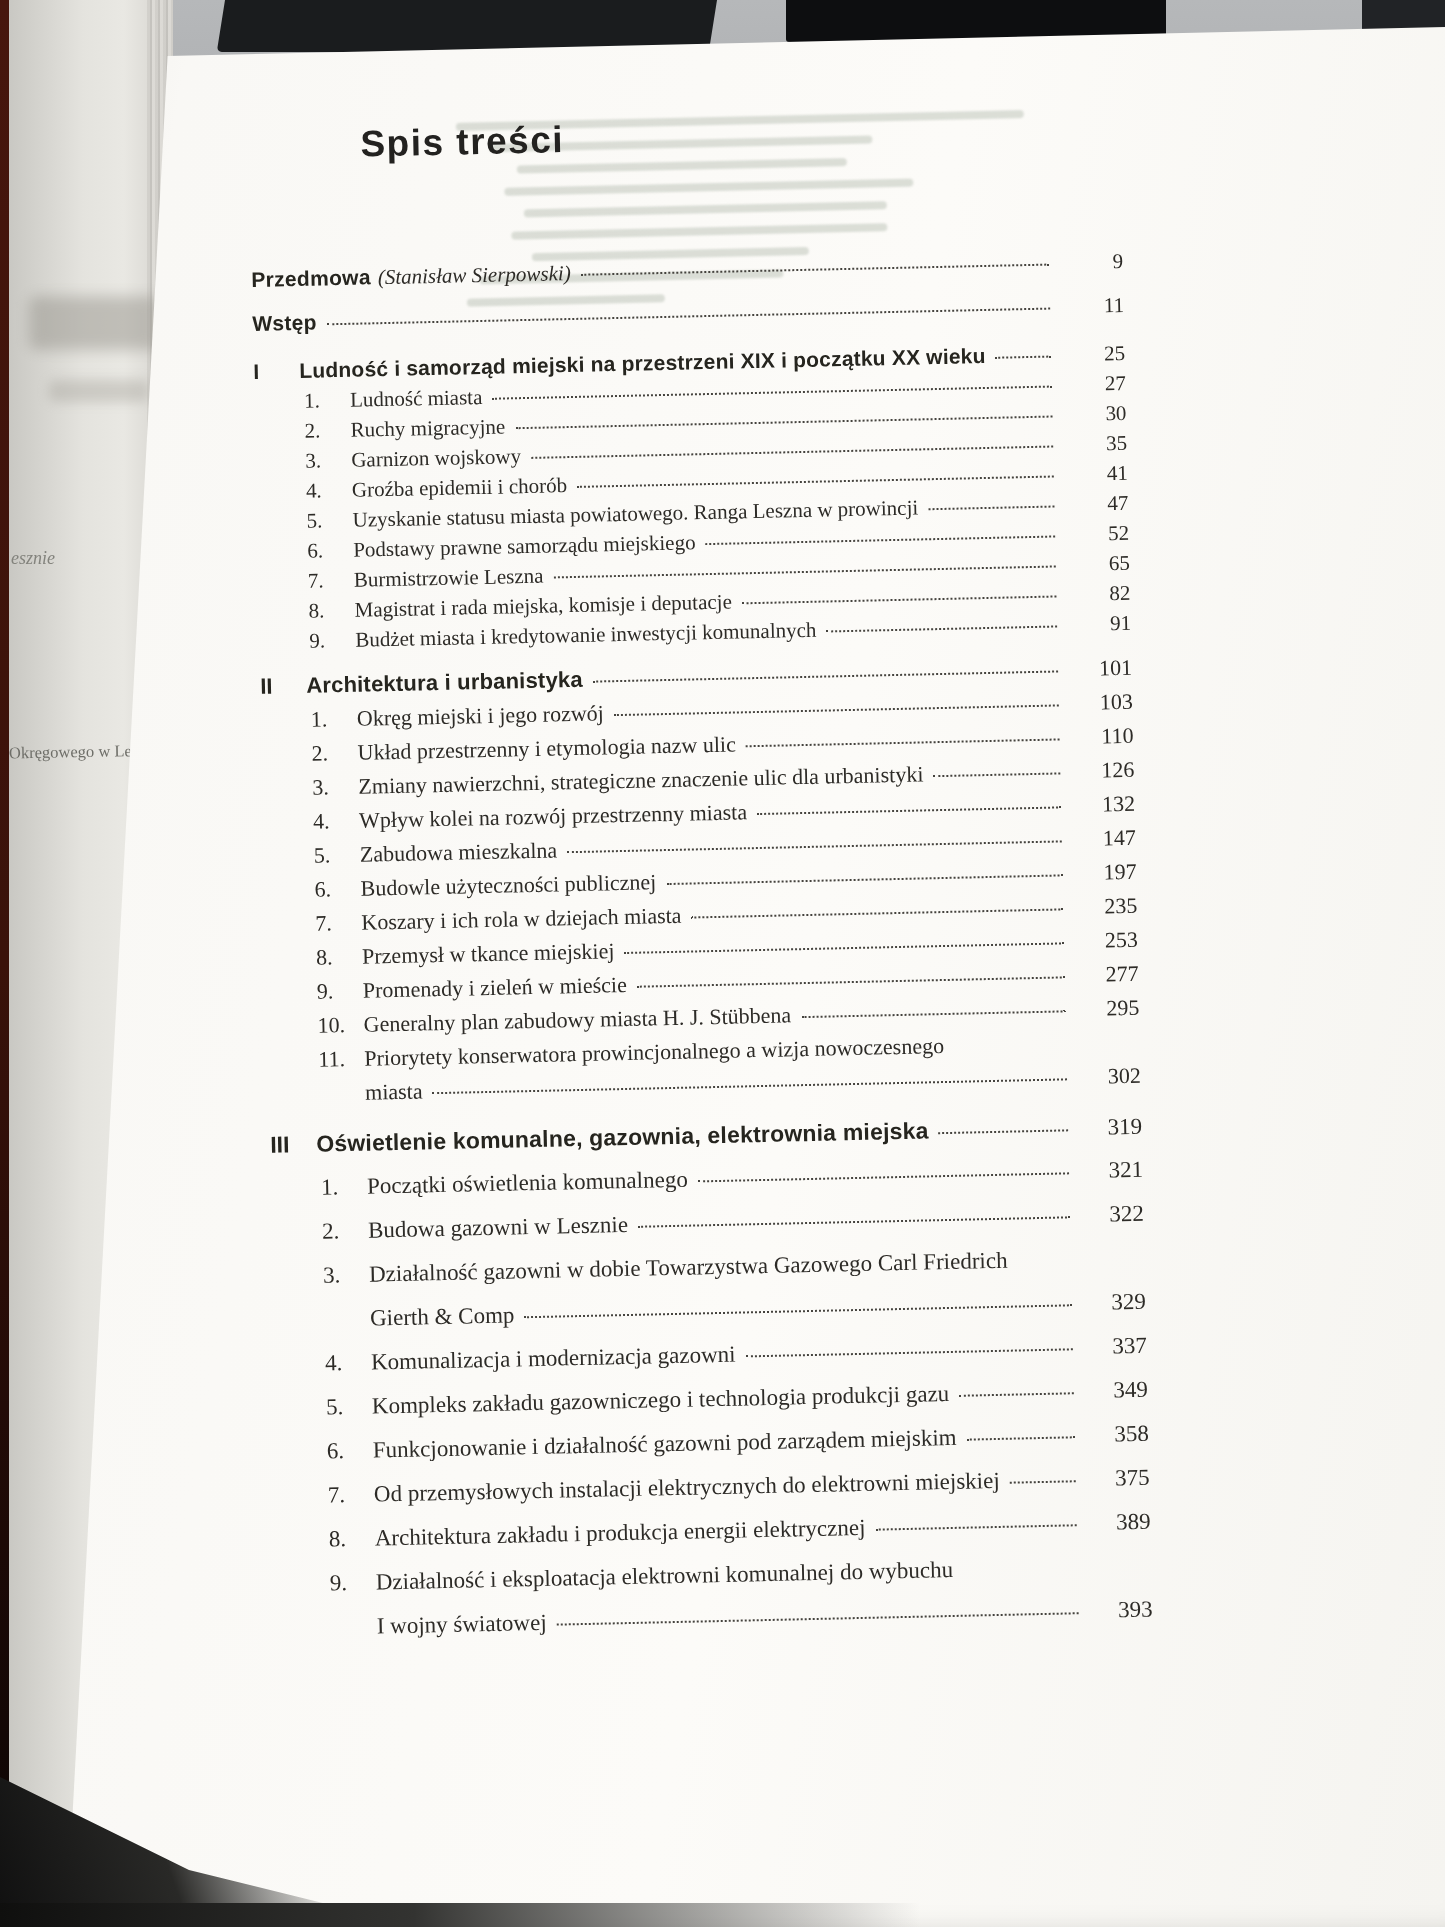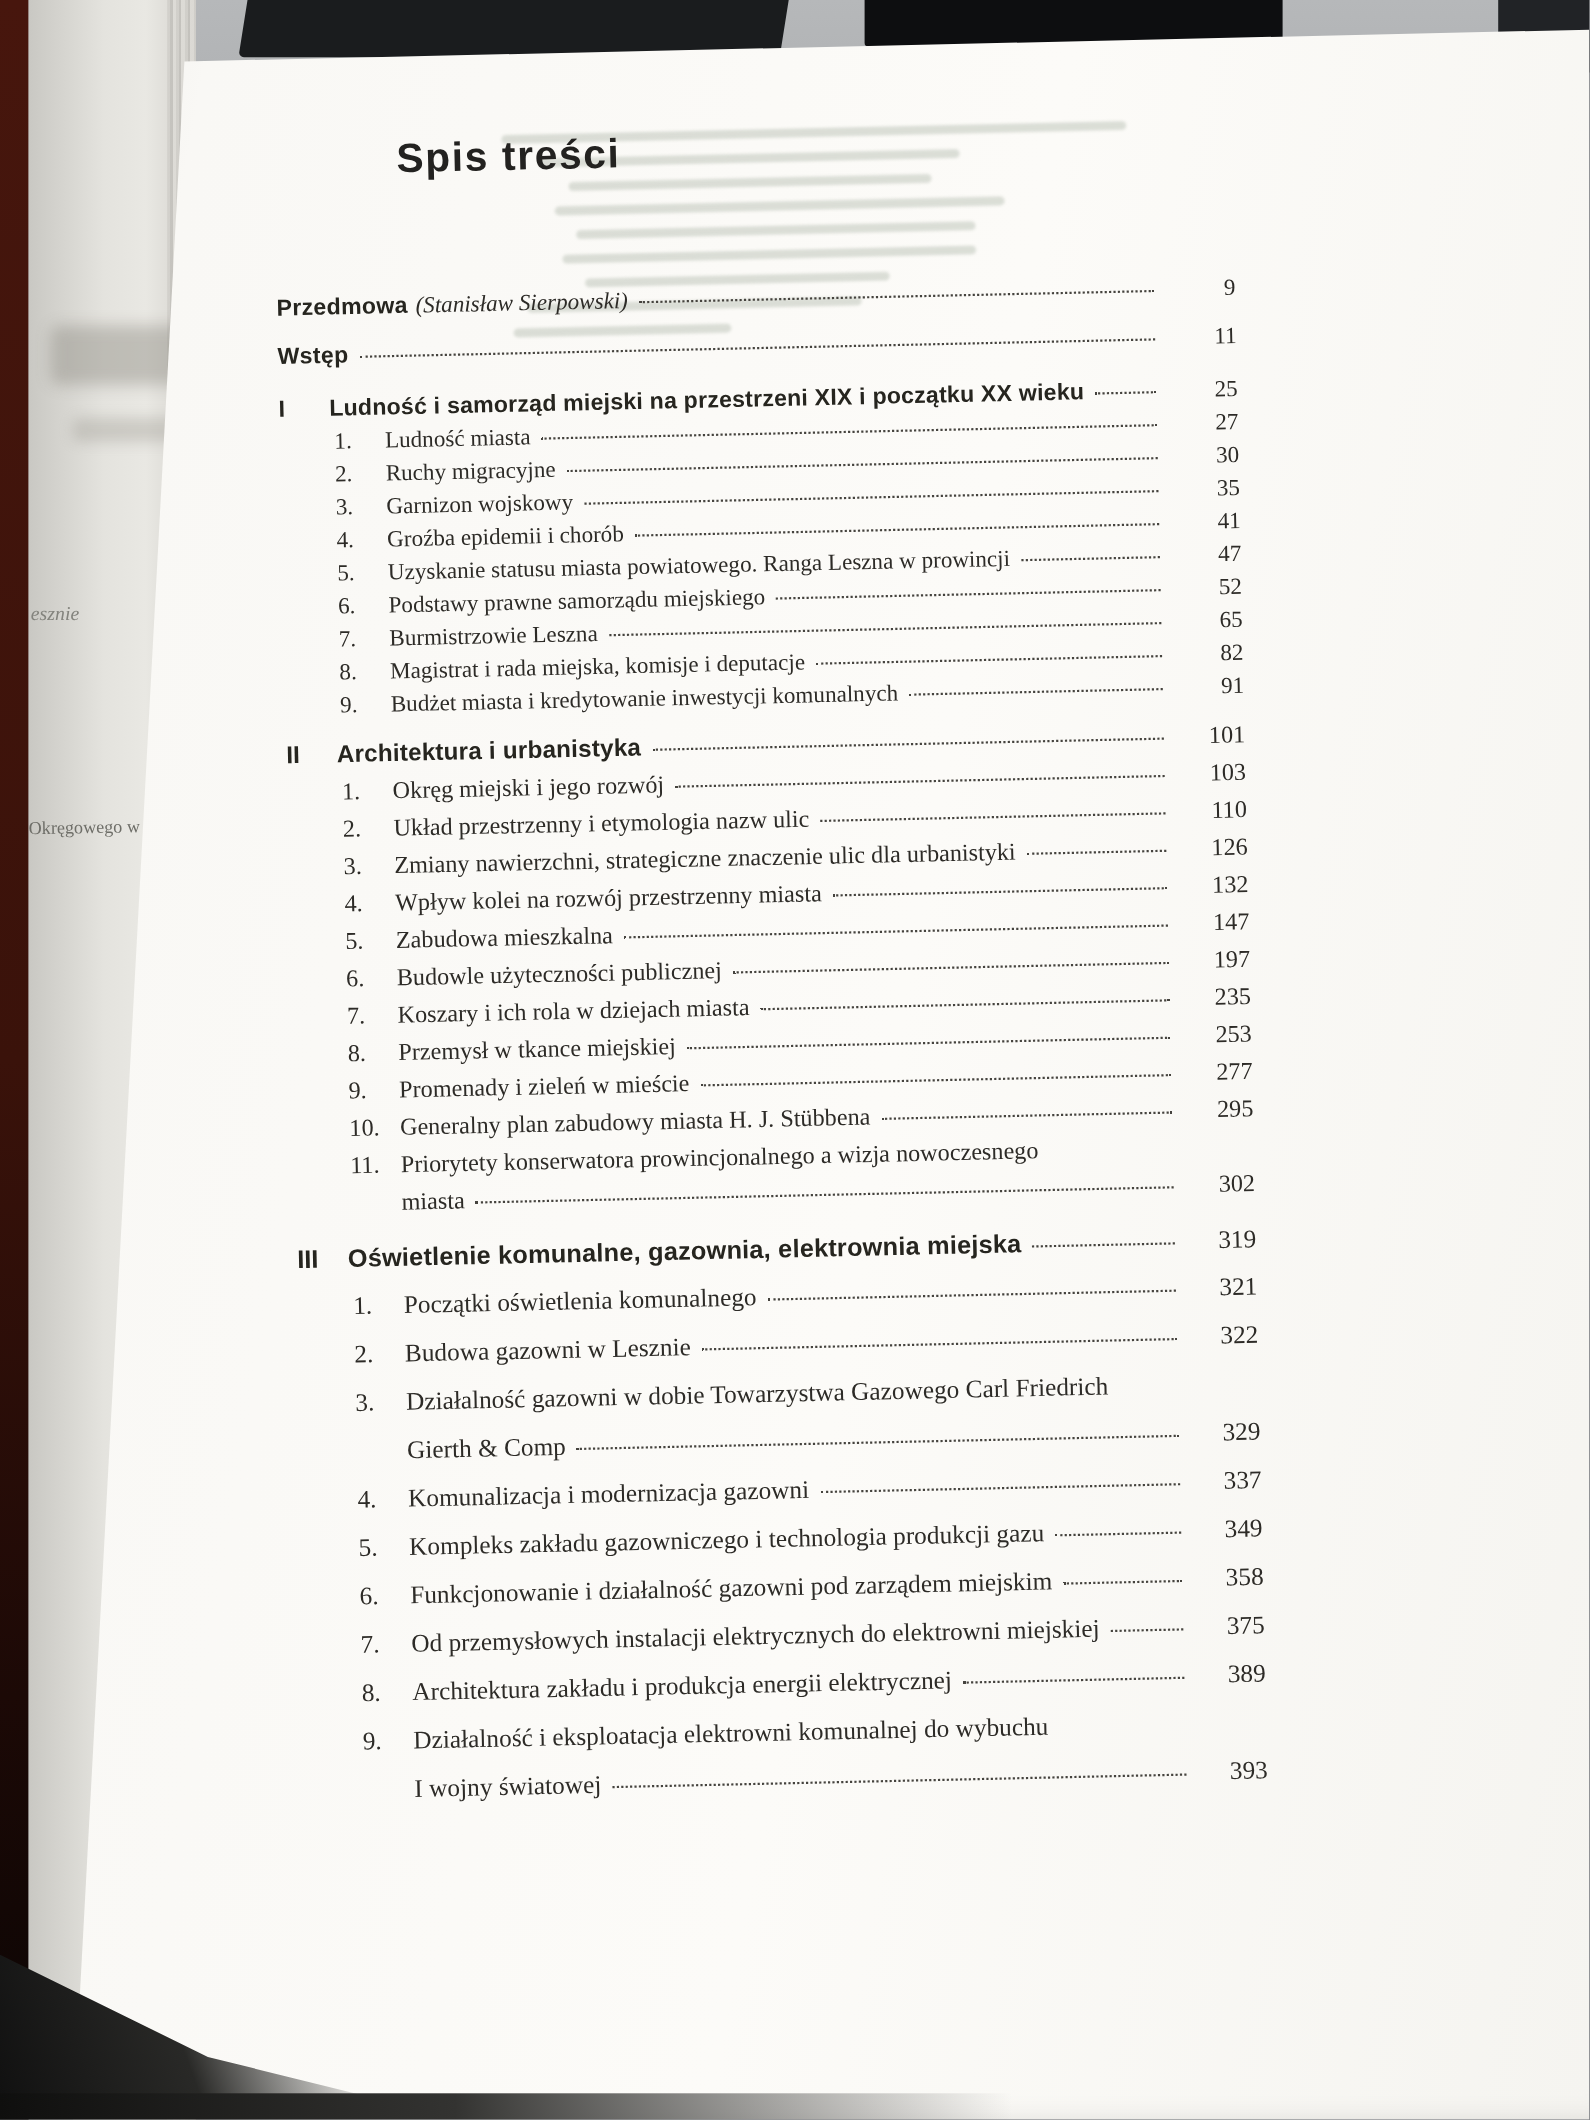--- a/index.html
+++ b/index.html
@@ -11,22 +11,22 @@
   
   .desk-obj1 { position:absolute; left:222px; top:-14px; width:492px; height:66px;
     background:#1a1c1e; transform:skewX(-9deg); border-radius:5px; }
   .desk-obj2 { position:absolute; left:786px; top:-12px; width:380px; height:54px;
     background:#0d0e10; border-radius:3px; }
   .desk-obj3 { position:absolute; right:-12px; top:-12px; width:95px; height:78px;
     background:#212326; border-radius:4px; }
   
   .cover-strip { position:absolute; left:0; top:0; width:26px; height:100%;
     background:linear-gradient(180deg,#47160d 0%, #3a120a 50%, #1c0906 80%, #0a0504 100%); }
-  .under-page { position:absolute; left:26px; top:0; width:152px; height:100%; overflow:hidden;
-    background:linear-gradient(90deg,#c9c8c3 0%, #e4e3de 45%, #e9e8e3 70%, #d3d1cc 100%); }
+  .under-page { position:absolute; left:9px; top:0; width:152px; height:100%; overflow:hidden;
+    background:linear-gradient(90deg,#c9c8c3 0%, #e4e3de 45%, #e9e8e3 70%, #d3d1cc 100%);padding-left:12px; }
   .under-page .edge-stripes { position:absolute; right:0; top:0; width:26px; height:100%;
     background:repeating-linear-gradient(90deg,#cfcdc8 0 3px,#bfbdb8 3px 5px,#dddbd6 5px 8px); opacity:.8; }
   .ghost1 { position:absolute; left:2px; top:548px; font-style:italic; font-size:18px; color:#83837d; }
   .ghost2 { position:absolute; left:0px; top:742px; font-size:16.5px; color:#6e6e68;
     white-space:nowrap; transform:rotate(-1deg); }
   .ghost-blob { position:absolute; left:20px; top:296px; width:130px; height:54px;
     background:#8f8c84; opacity:.45; filter:blur(7px); border-radius:8px; }
   .ghost-blob2 { position:absolute; left:40px; top:380px; width:100px; height:22px;
     background:#9a978f; opacity:.35; filter:blur(6px); border-radius:6px; }
   

